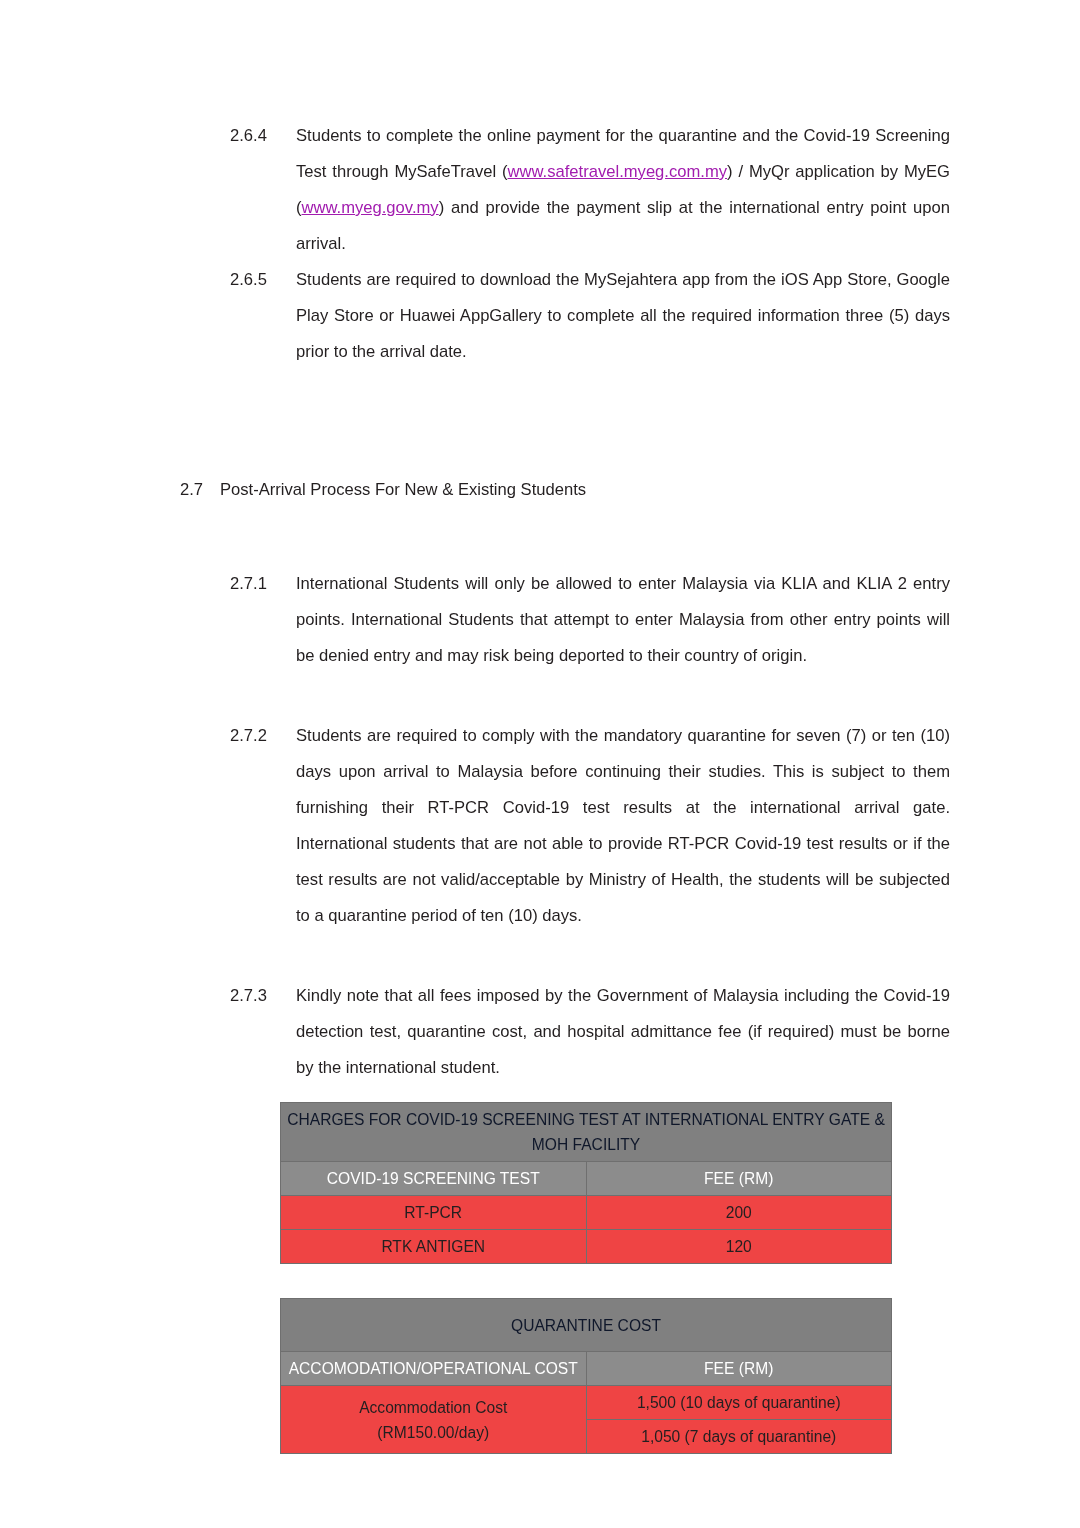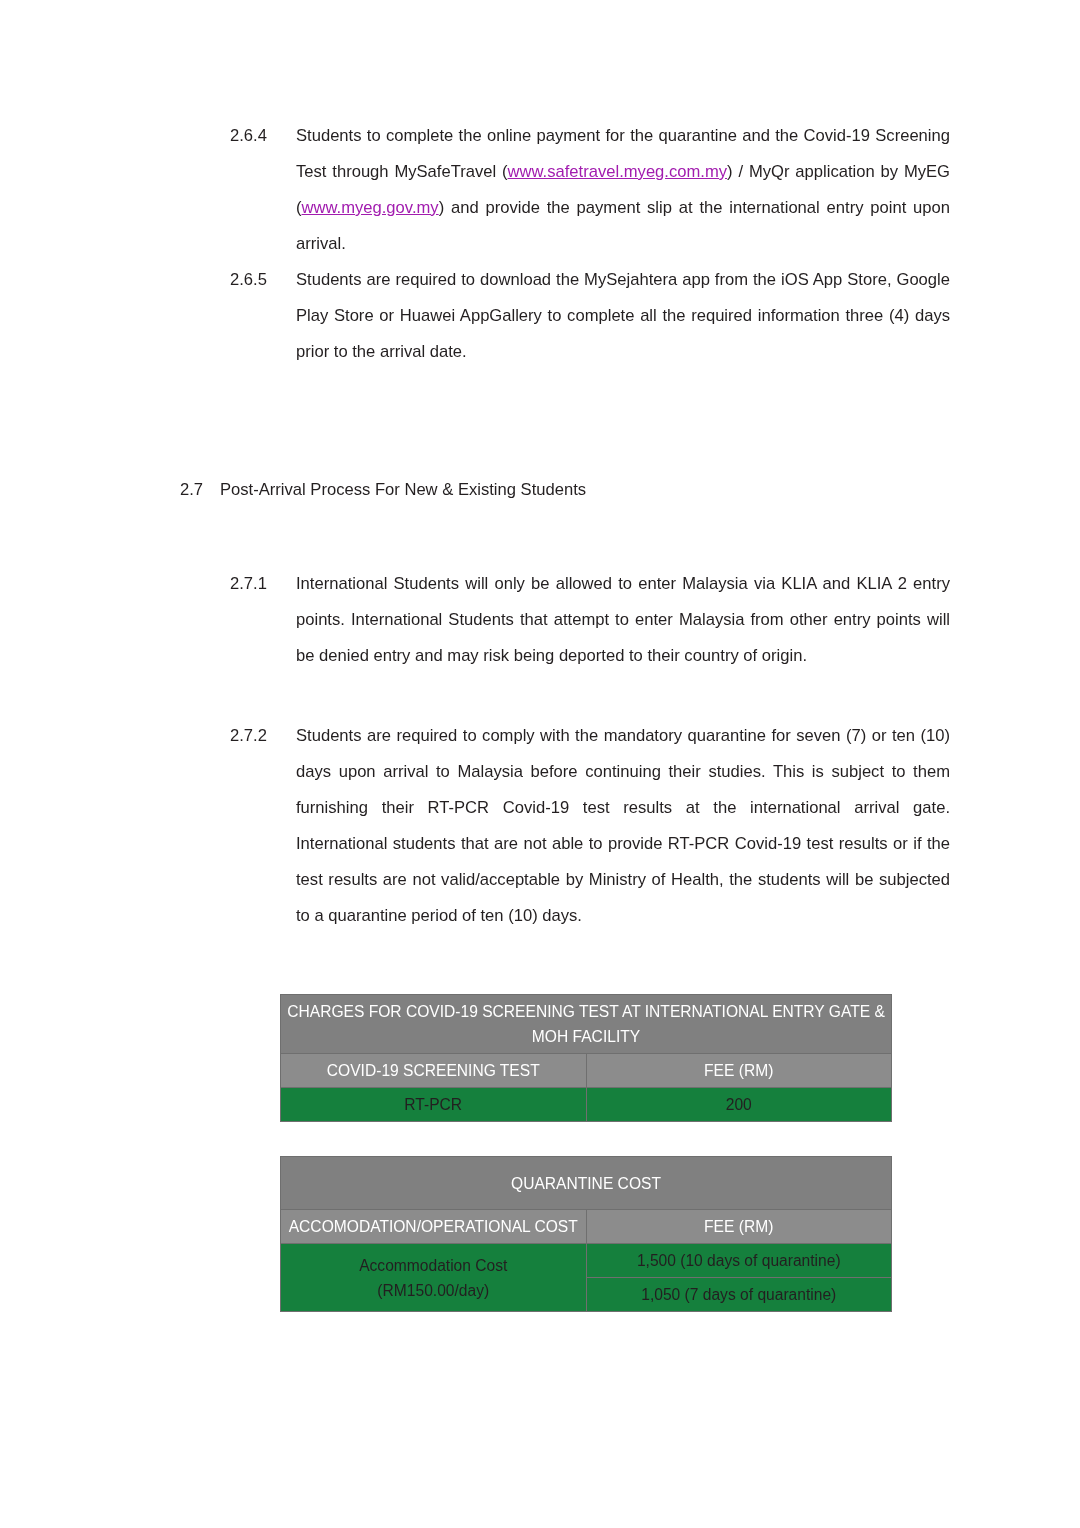--- a/index.html
+++ b/index.html
@@ -85,48 +85,48 @@
   }
   table.doc td {
     border: 1px solid #6f6f6f;
     padding: 4px 6px;
     text-align: center;
     vertical-align: middle;
     line-height: 25px;
   }
   td.hdr-dark {
     background: #808080;
-    color: #ffffff;
+    color: #0f172a;
   }
   td.hdr-mid {
     background: #8c8c8c;
     color: #ffffff;
   }
   td.plain {
-    background: #15803d;
+    background: #ef4444;
     color: #231f20;
   }
   .col-left { width: 340px; }
   .col-right { width: 272px; }
   .tbl-gap { height: 34px; }
   .nowrapcell { white-space: nowrap; }
 </style>
 </head>
 <body>
 
 <div class="page">
 
   <div class="clause sub">
     <div class="num">2.6.4</div>
     <div class="body"><span>Students to complete the online payment for the quarantine and the Covid-19 Screening Test through MySafeTravel (</span><a class="link" href="#">www.safetravel.myeg.com.my</a><span>) / MyQr application by MyEG (</span><a class="link" href="#">www.myeg.gov.my</a><span>) and provide the payment slip at the international entry point upon arrival.</span></div>
   </div>
 
   <div class="clause sub">
     <div class="num">2.6.5</div>
-    <div class="body">Students are required to download the MySejahtera app from the iOS App Store, Google Play Store or Huawei AppGallery to complete all the required information three (4) days prior to the arrival date.</div>
+    <div class="body">Students are required to download the MySejahtera app from the iOS App Store, Google Play Store or Huawei AppGallery to complete all the required information three (5) days prior to the arrival date.</div>
   </div>
 
   <div class="gap-lg"></div>
   <div class="gap-md"></div>
 
   <div class="heading">
     <div class="num">2.7</div>
     <div class="body">Post-Arrival Process For New &amp; Existing Students</div>
   </div>
 
@@ -139,37 +139,45 @@
 
   <div class="gap-md"></div>
 
   <div class="clause sub">
     <div class="num">2.7.2</div>
     <div class="body">Students are required to comply with the mandatory quarantine for seven (7) or ten (10) days upon arrival to Malaysia before continuing their studies. This is subject to them furnishing their RT-PCR Covid-19 test results at the international arrival gate. International students that are not able to provide RT-PCR Covid-19 test results or if the test results are not valid/acceptable by Ministry of Health, the students will be subjected to a quarantine period of ten (10) days.</div>
   </div>
 
   <div class="gap-md"></div>
 
+  <div class="clause sub">
+    <div class="num">2.7.3</div>
+    <div class="body">Kindly note that all fees imposed by the Government of Malaysia including the Covid-19 detection test, quarantine cost, and hospital admittance fee (if required) must be borne by the international student.</div>
+  </div>
 
   <div class="gap-sm"></div>
 
   <div class="tbl-wrap">
     <table class="doc">
       <tbody>
           <tr>
         <td class="hdr-dark" colspan="2">CHARGES FOR COVID-19 SCREENING TEST AT INTERNATIONAL  ENTRY GATE &amp; MOH FACILITY</td>
       </tr>
       <tr>
         <td class="hdr-mid col-left">COVID-19 SCREENING TEST</td>
         <td class="hdr-mid col-right">FEE (RM)</td>
       </tr>
       <tr>
         <td class="plain col-left">RT-PCR</td>
         <td class="plain col-right">200</td>
       </tr>
+      <tr>
+        <td class="plain col-left">RTK ANTIGEN</td>
+        <td class="plain col-right">120</td>
+      </tr>
     </tbody>
       </table>
   </div>
 
   <div class="tbl-gap"></div>
 
   <div class="tbl-wrap">
     <table class="doc">
       <tbody>
           <tr>

